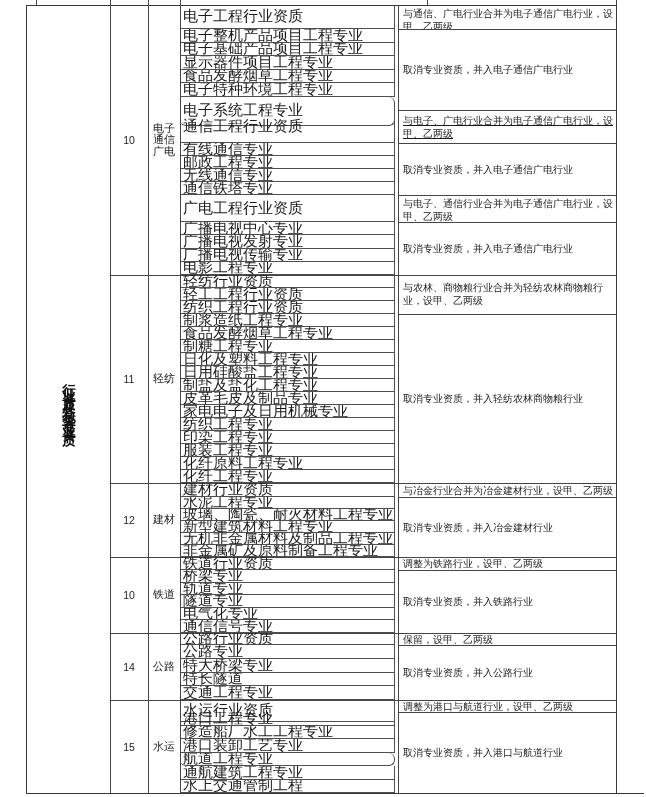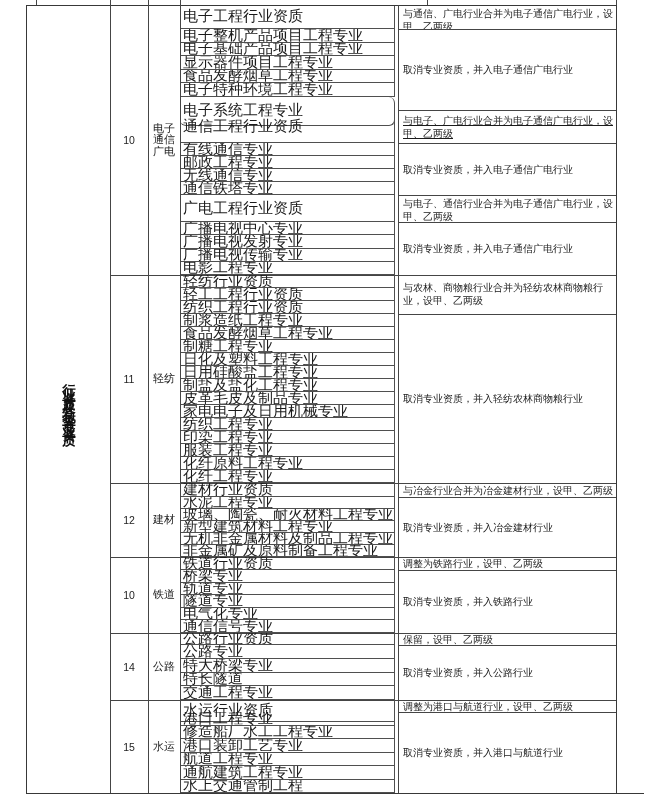--- a/index.html
+++ b/index.html
@@ -134,21 +134,21 @@
       <div class="hline" style="left: 398px; top: 700px; width: 219px;"></div>
       <div class="hline" style="left: 110px; top: 700px; width: 507px;"></div>
       <div class="num-cell" style="top: 700px; height: 93px;">15</div>
       <div class="cat-cell" style="top: 700px; height: 93px;">水运</div>
       <div class="name-cell" style="top: 700px; height: 22px;">水运行业资质</div>
       <div class="note-cell note-one" style="top: 700px; height: 12px;">调整为港口与航道行业，设甲、乙两级</div>
       <div class="hline" style="left: 398px; top: 712px; width: 219px;"></div>
       <div class="name-cell" style="top: 712px; height: 13.5px;">港口工程专业</div>
       <div class="name-cell" style="top: 725.5px; height: 13.5px;">修造船厂水工工程专业</div>
       <div class="name-cell" style="top: 739px; height: 13.5px;">港口装卸工艺专业</div>
-      <div class="name-cell" style="top: 752.5px; height: 13.5px;">航道工程专业</div>
+      <div class="name-cell" style="top: 752.5px; height: 13.5px; border-radius: 6px;">航道工程专业</div>
       <div class="name-cell" style="top: 766px; height: 13.5px;">通航建筑工程专业</div>
       <div class="name-cell" style="top: 779.5px; height: 13.5px;">水上交通管制工程</div>
       <div class="note-cell note-center" style="top: 712px; height: 81px;">取消专业资质，并入港口与航道行业</div>
     </div>
 
   <div class="hline" style="left:26px;top:5px;width:591px;background:#383838;"></div>
   <div class="hline" style="left:26px;top:793px;width:618px;background:#383838;"></div>
   <div class="vline" style="left:26px;top:5px;height:788px;background:#383838;"></div>
   <div class="vline" style="left:110px;top:5px;height:788px;"></div>
   <div class="vline" style="left:148px;top:5px;height:788px;"></div>

